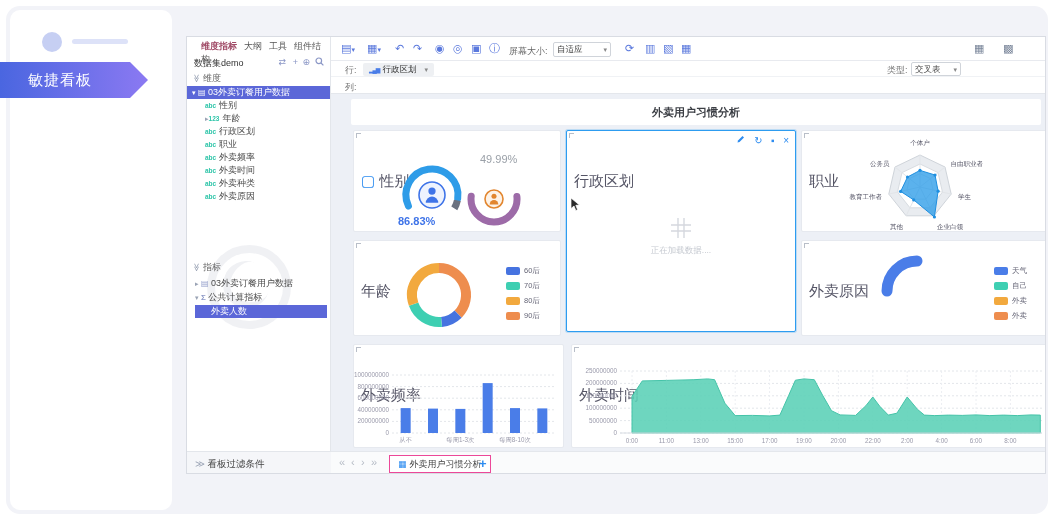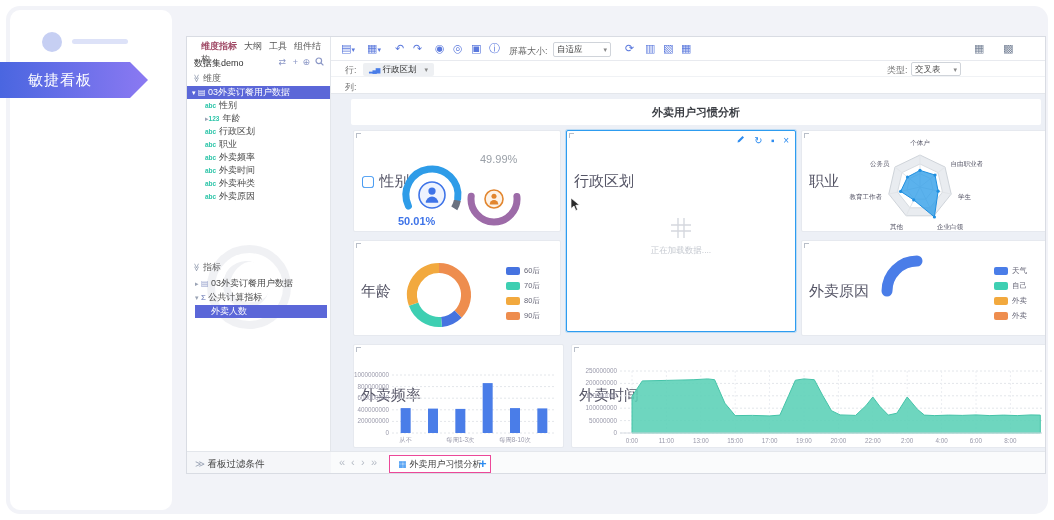--- a/index.html
+++ b/index.html
@@ -175,21 +175,21 @@
               <path d="M97.4 51.4 A26 26 0 0 1 94.3 59.4" stroke="#6b7280" stroke-width="7" fill="none"></path>
               <path d="M156.9 47.6 A23 23 0 1 1 111.2 47.2" stroke="#9d6ba8" stroke-width="7" fill="none" stroke-linecap="round"></path>
               <circle cx="72" cy="46" r="13" fill="#eef3fe" stroke="#3f74e8" stroke-width="1.6"></circle>
               <circle cx="72" cy="42.1" r="3.6400000000000006" fill="#3f74e8"></circle>
               <path d="M 65.76 53.8 A 6.24 6.24 0 0 1 78.24 53.8 Z" fill="#3f74e8"></path>
               <circle cx="134" cy="50" r="9" fill="#fdf3e8" stroke="#e2862f" stroke-width="1.6"></circle>
               <circle cx="134" cy="47.3" r="2.5200000000000005" fill="#e2862f"></circle>
               <path d="M 129.68 55.4 A 4.32 4.32 0 0 1 138.32 55.4 Z" fill="#e2862f"></path>
             </svg></div>
         <div class="pct" style="left:126px;top:22px;color:#9aa0a8">49.99%</div>
-        <div class="pct" style="left:44px;top:84px;color:#3f74e8;font-weight:bold;font-size:11px">50.01%</div>
+        <div class="pct" style="left:44px;top:84px;color:#3f74e8;font-weight:bold;font-size:11px">86.83%</div>
       </div>
 
       <div class="card sel-card" style="left:235px;top:36px;width:230px;height:202px">
         <span class="corner"></span>
         <span class="ctitle">行政区划</span>
         <div class="comp-tools">
           <span><svg width="10" height="10">
                 <path d="M1.5 8.5 L2 6.5 L6.5 2 L8 3.5 L3.5 8 Z" fill="#2d8cf0"></path>
               </svg></span>
           <span>↻</span>

